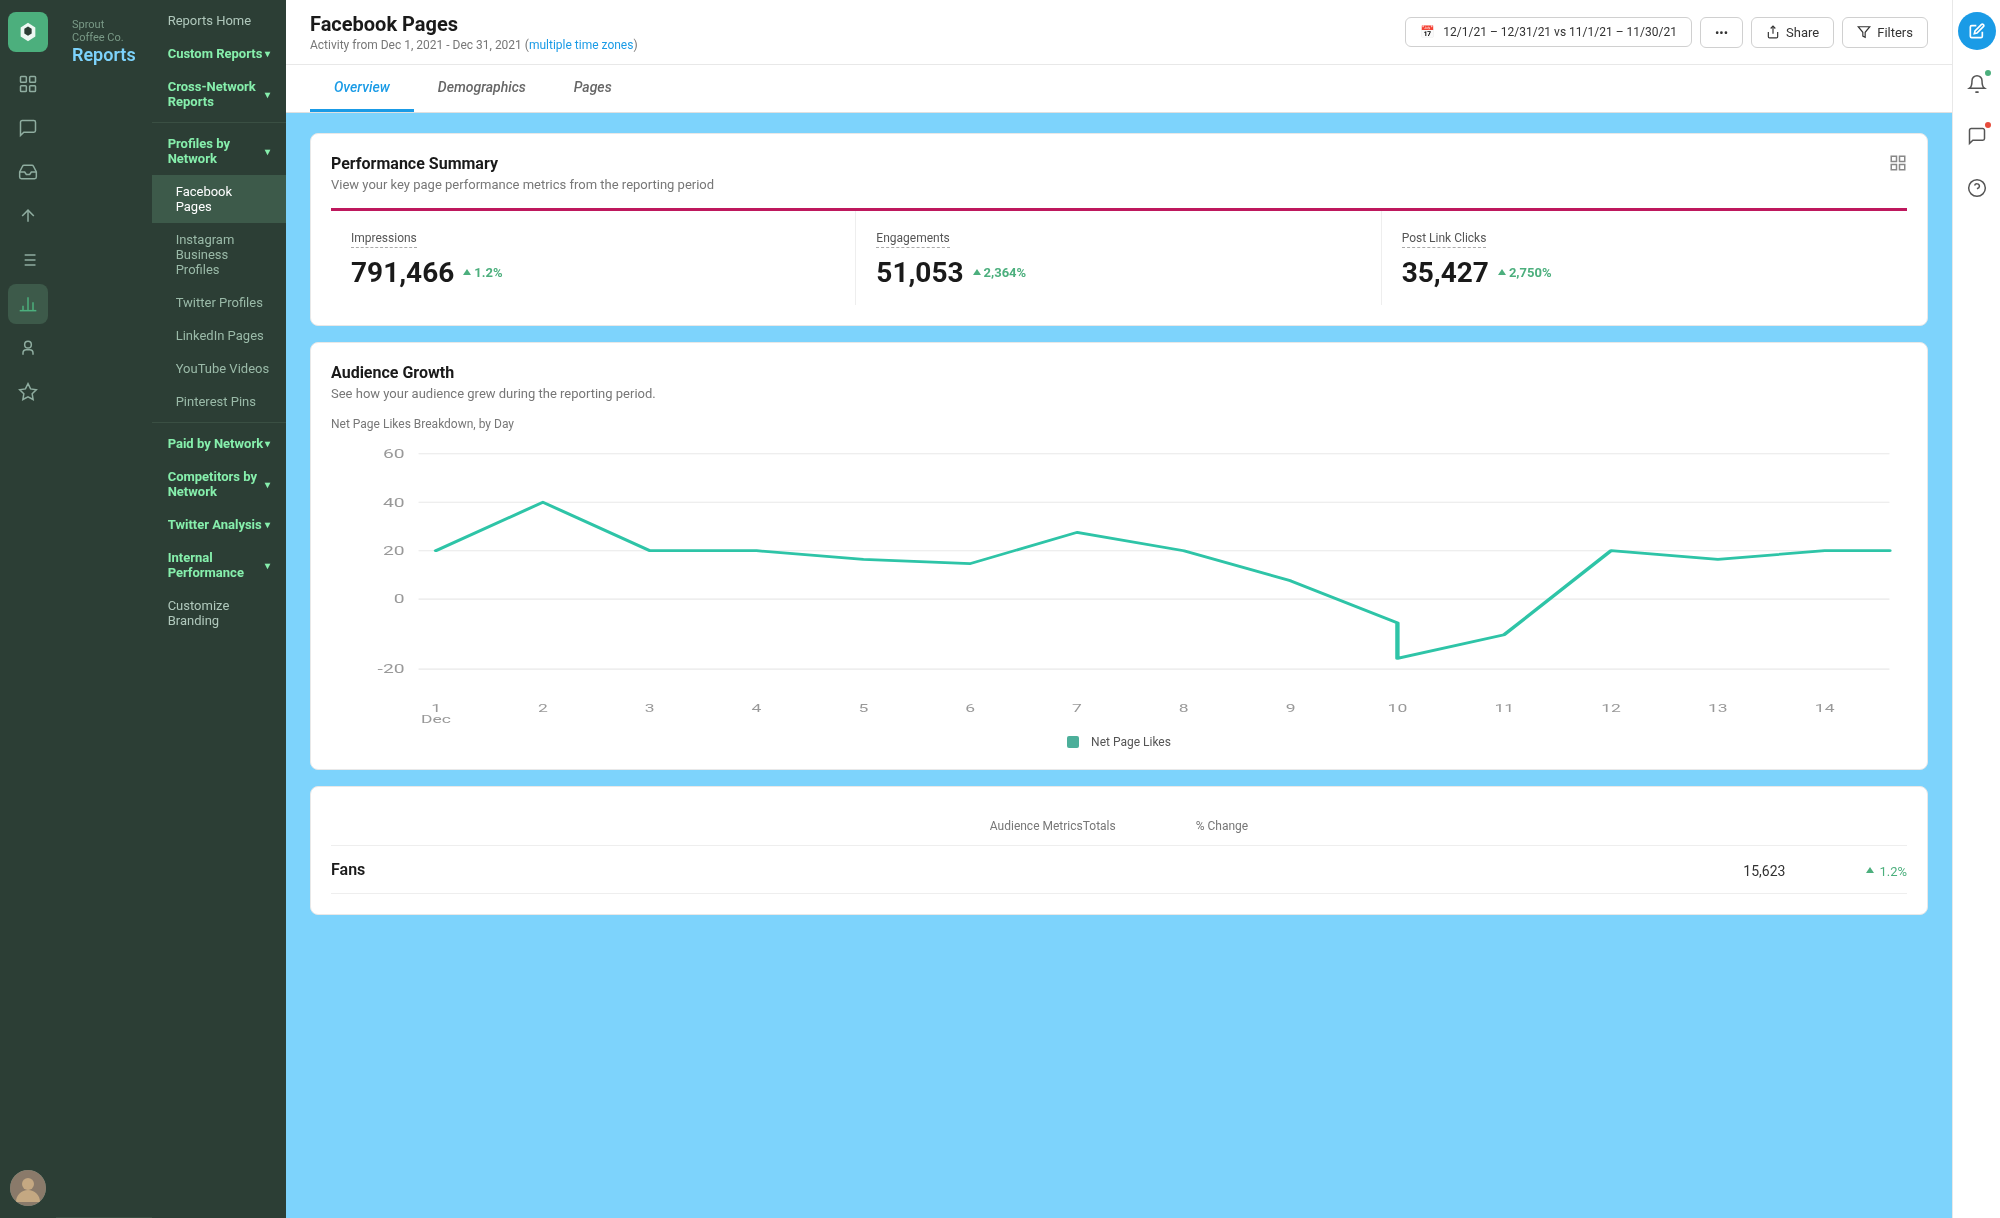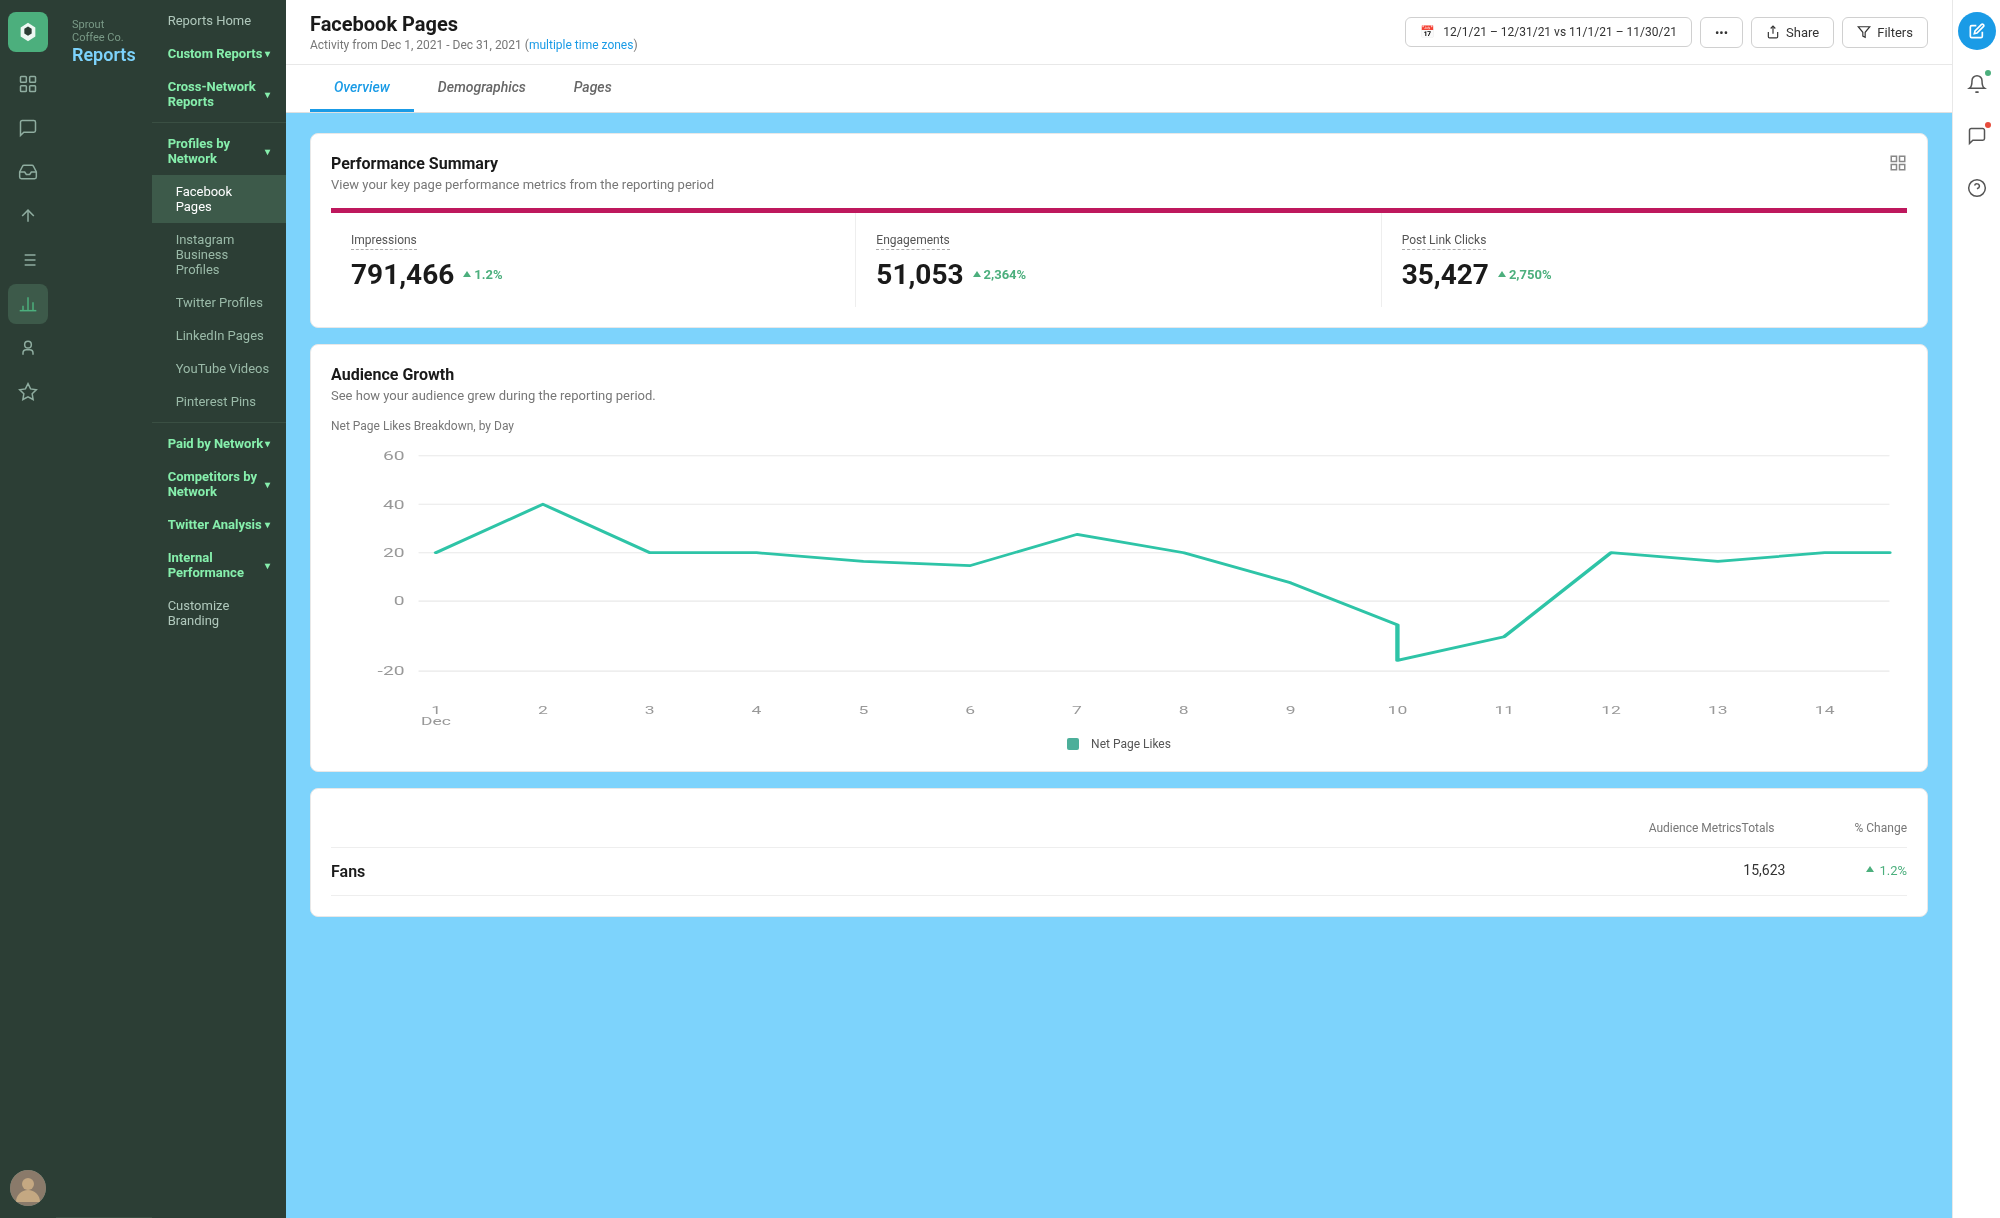--- a/index.html
+++ b/index.html
@@ -242,21 +242,21 @@
       justify-content: space-between;
       align-items: flex-start;
       margin-bottom: 16px;
     }
 
     
     .metrics-grid {
       display: grid;
       grid-template-columns: 1fr 1fr 1fr;
       gap: 0;
-      border-top: 5px solid #be185d;
+      border-top: 3px solid #be185d;
     }
     .metric-item {
       padding: 16px 20px;
       border-right: 1px solid #eee;
     }
     .metric-item:last-child { border-right: none; }
     .metric-label {
       font-size: 12px;
       color: #555;
       border-bottom: 1px dashed #aaa;
@@ -307,30 +307,30 @@
     .legend-dot {
       width: 12px;
       height: 12px;
       border-radius: 2px;
       background: #4caf9a;
     }
 
     
     .table-header {
       display: flex;
-      justify-content: flex-end;
+      justify-content: center;
       padding: 12px 0;
       border-bottom: 1px solid #eee;
       font-size: 12px;
       color: #777;
     }
     .table-row {
       display: flex;
       justify-content: space-between;
-      align-items: flex-start;
+      align-items: flex-end;
       padding: 14px 0;
       border-bottom: 1px solid #eee;
     }
     .table-row .row-label {
       font-size: 16px;
       font-weight: 600;
       color: #1a1a1a;
     }
     .table-row .row-value { font-size: 14px; color: #333; }
     .table-row .row-change { font-size: 13px; color: #4caf7d; display: flex; align-items: center; gap: 4px; }

